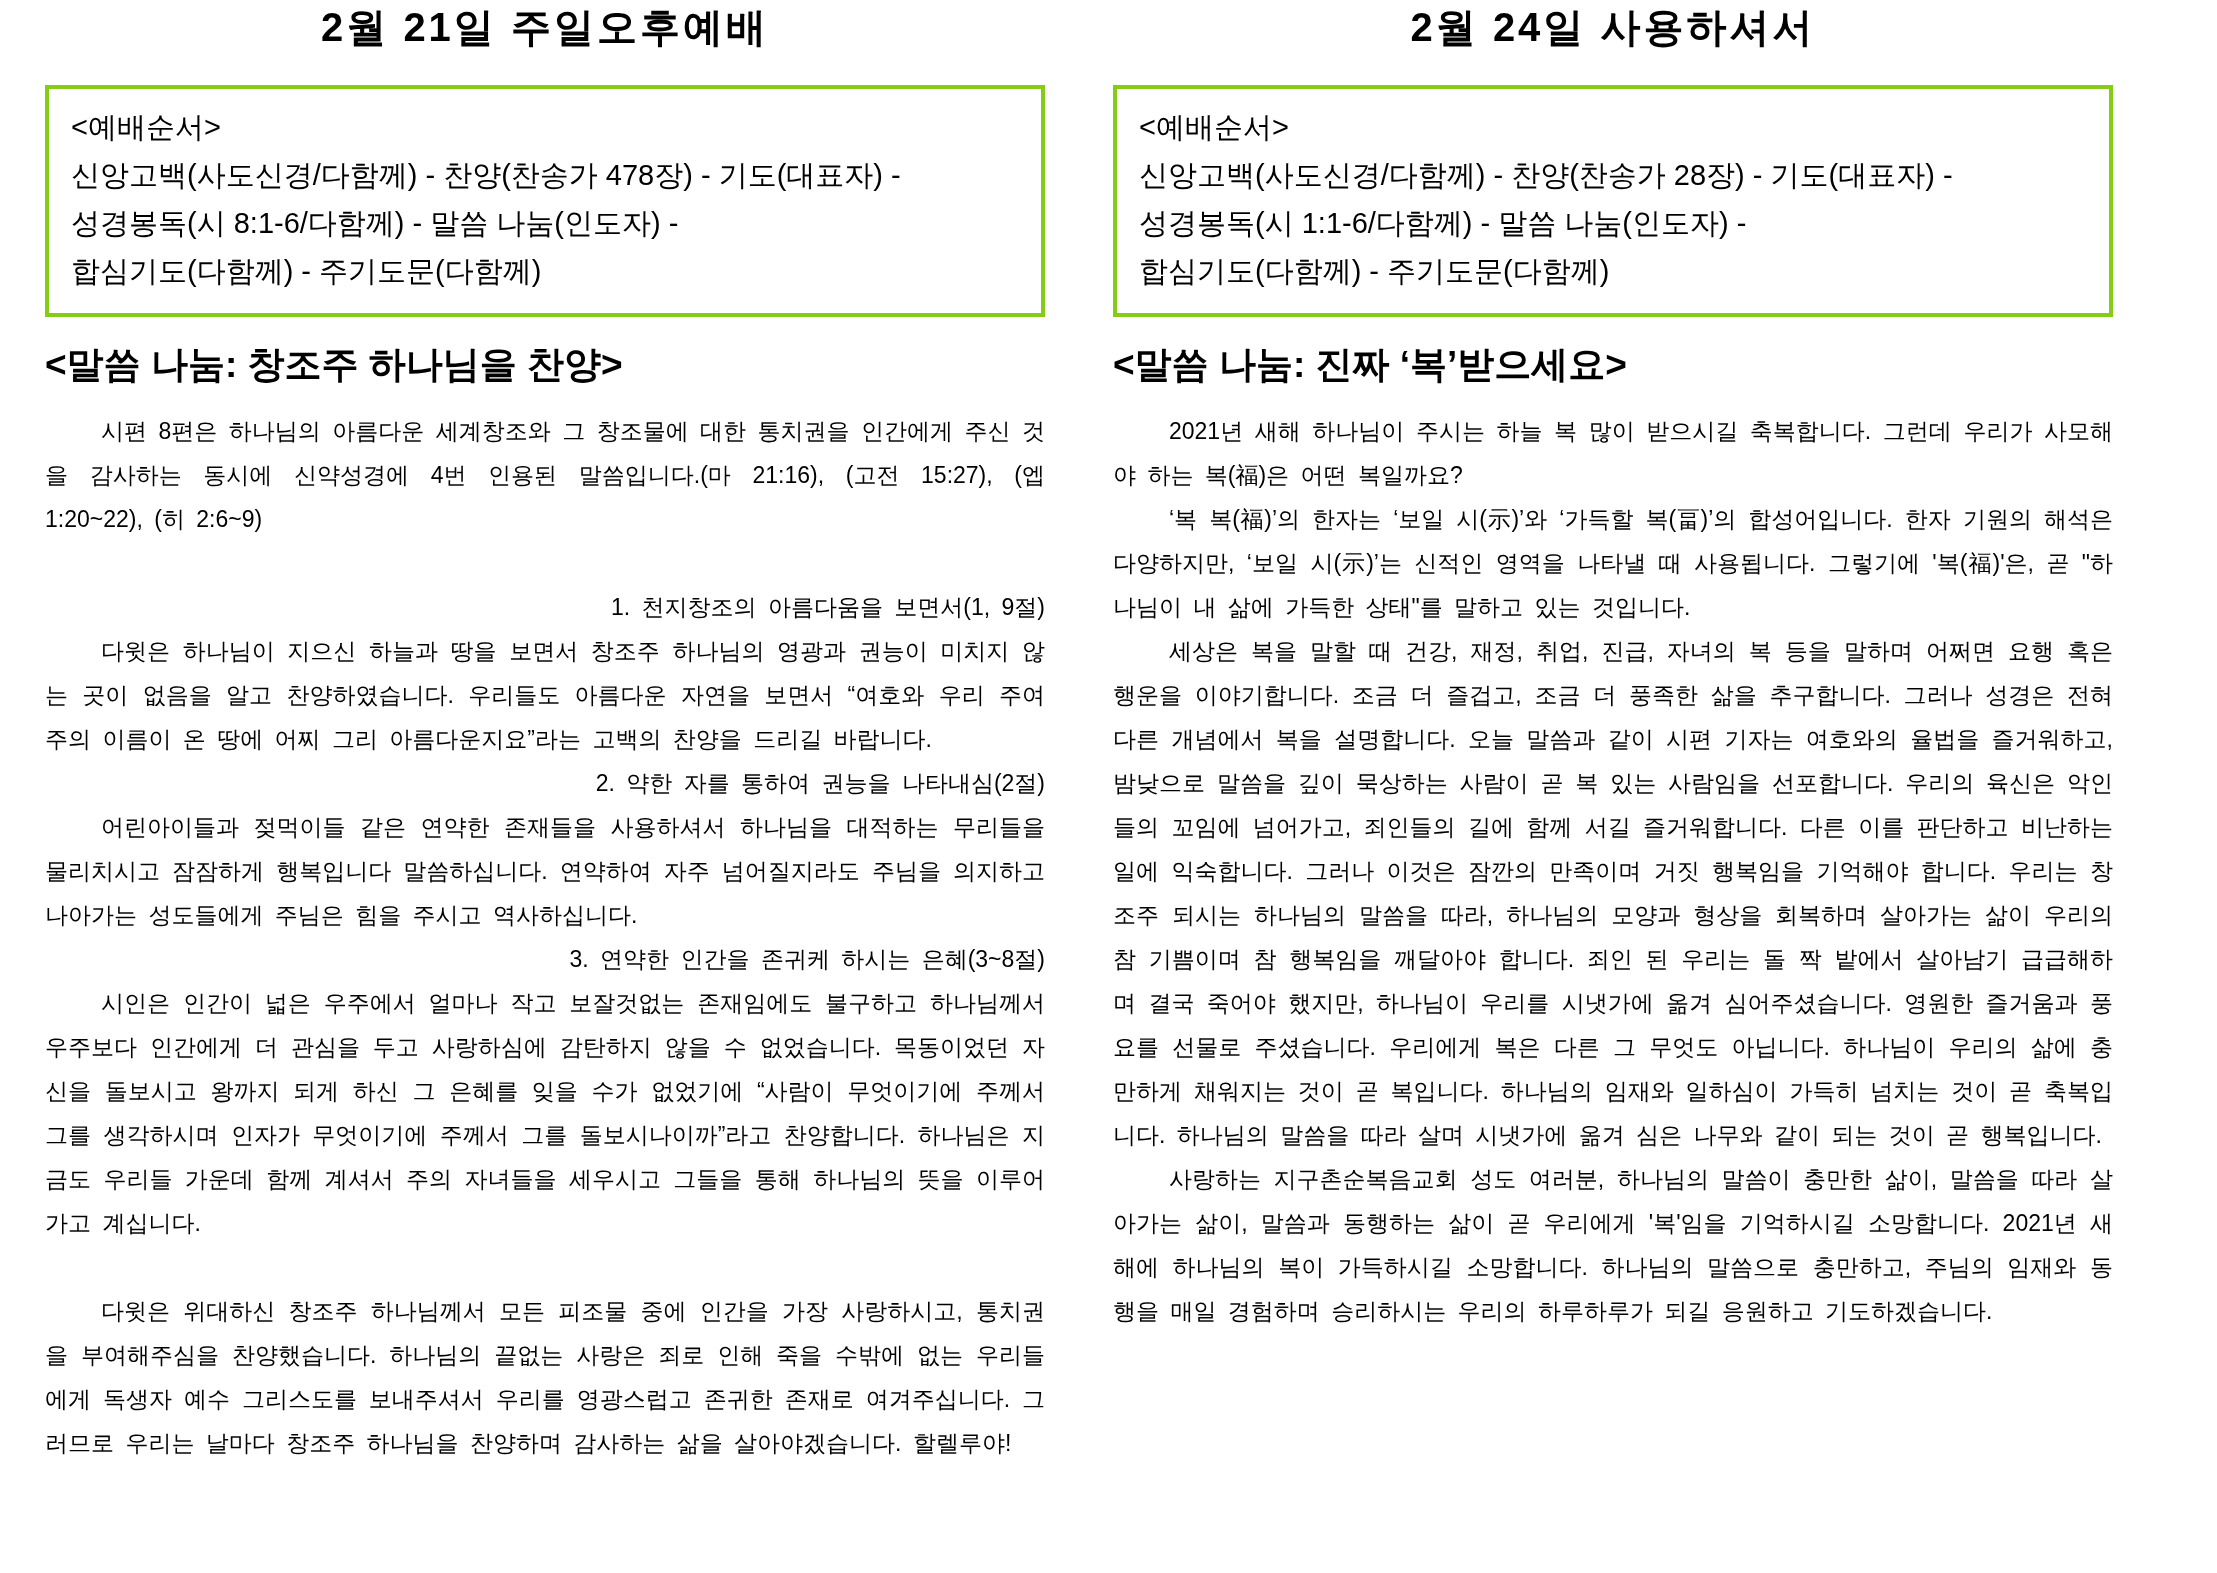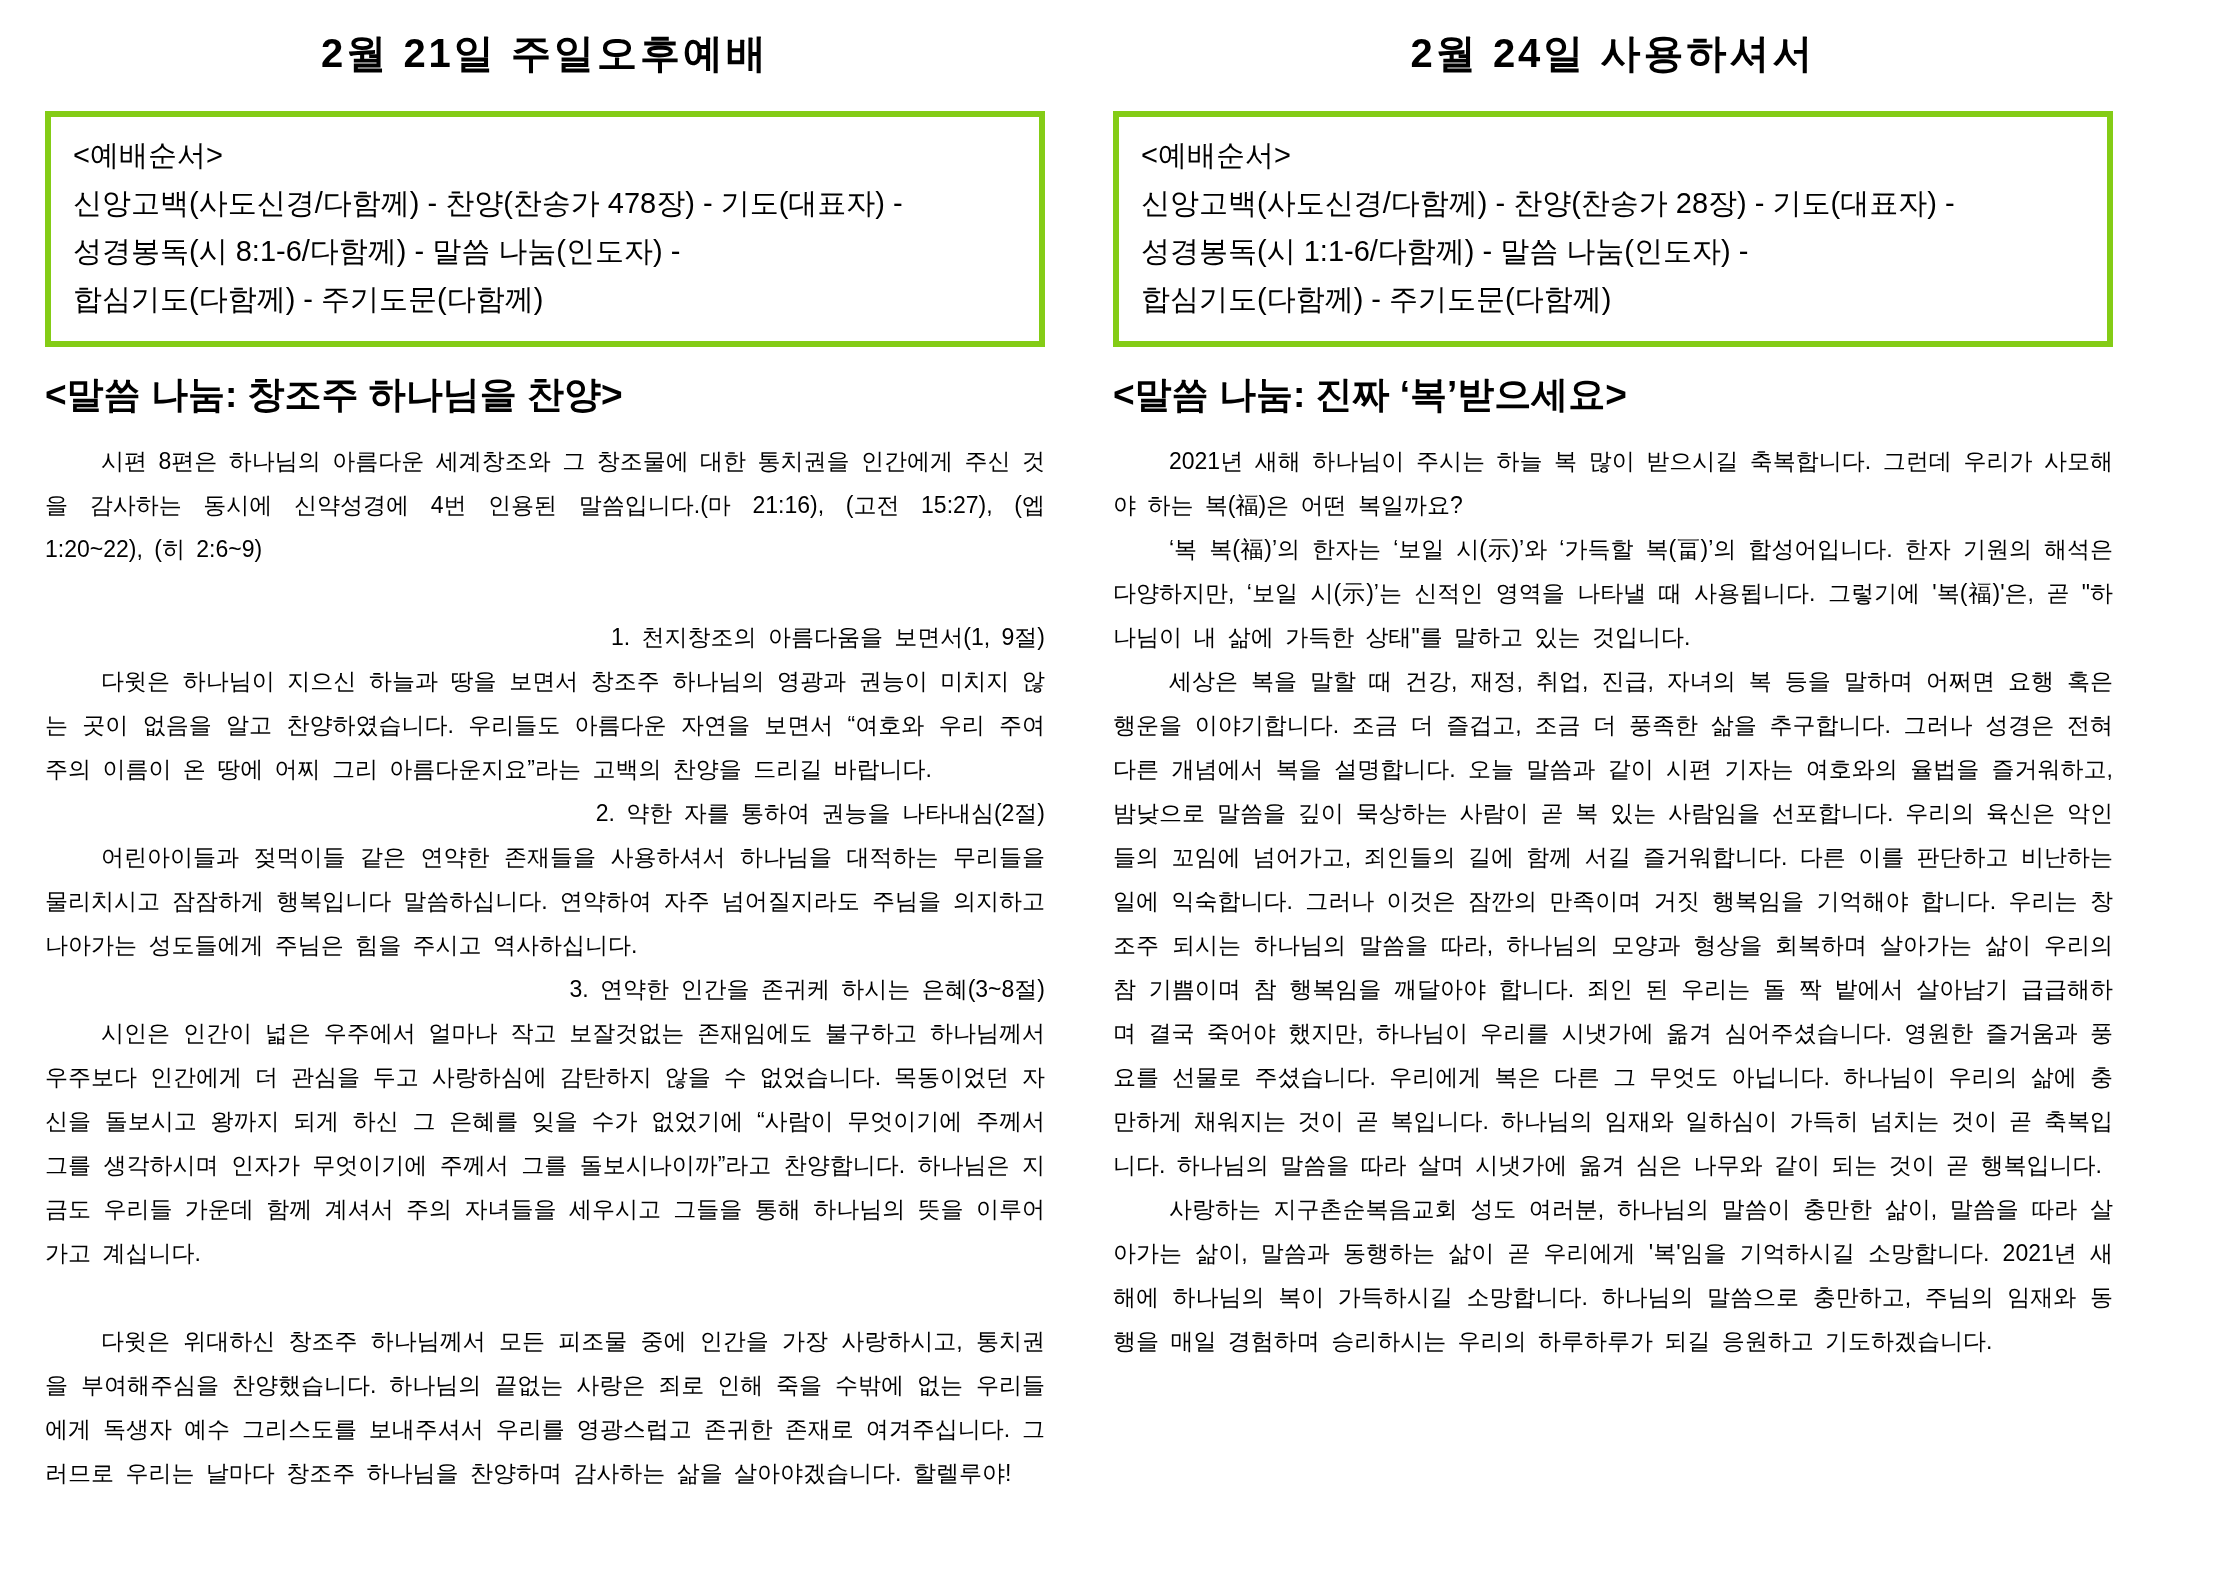--- a/index.html
+++ b/index.html
@@ -19,31 +19,30 @@
   .column {
     position: absolute;
     top: 0;
     width: 1000px;
   }
   .column.left  { left: 45px;  }
   .column.right { left: 1113px; }
 
   .service-title {
     margin: 0;
-    padding-top: 26px;
     text-align: center;
     font-size: 40px;
     font-weight: 700;
     letter-spacing: 3px;
     white-space: nowrap;
   }
 
   .order-box {
     margin-top: 30px;
-    border: 6px solid #84cc16;
+    border: 4px solid #84cc16;
     padding: 14px 22px 18px 22px;
     font-size: 29px;
     line-height: 48px;
   }
   .order-box p { margin: 0; }
 
   .sermon-heading {
     margin: 26px 0 0 0;
     font-size: 37px;
     font-weight: 700;

